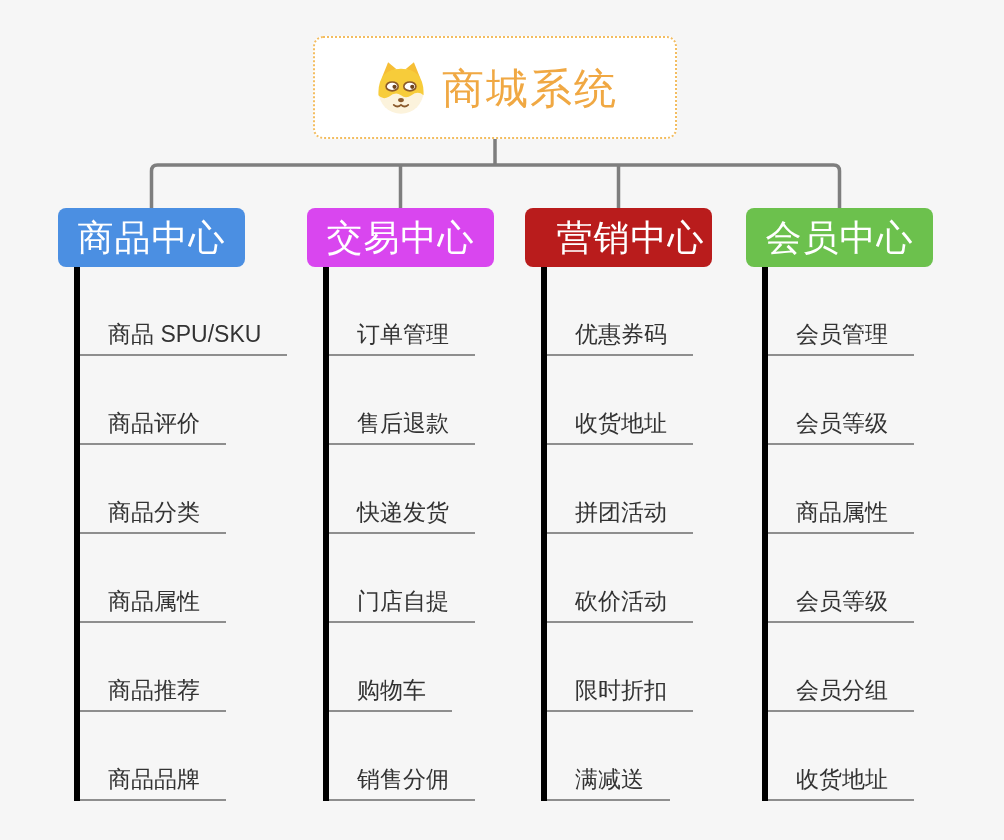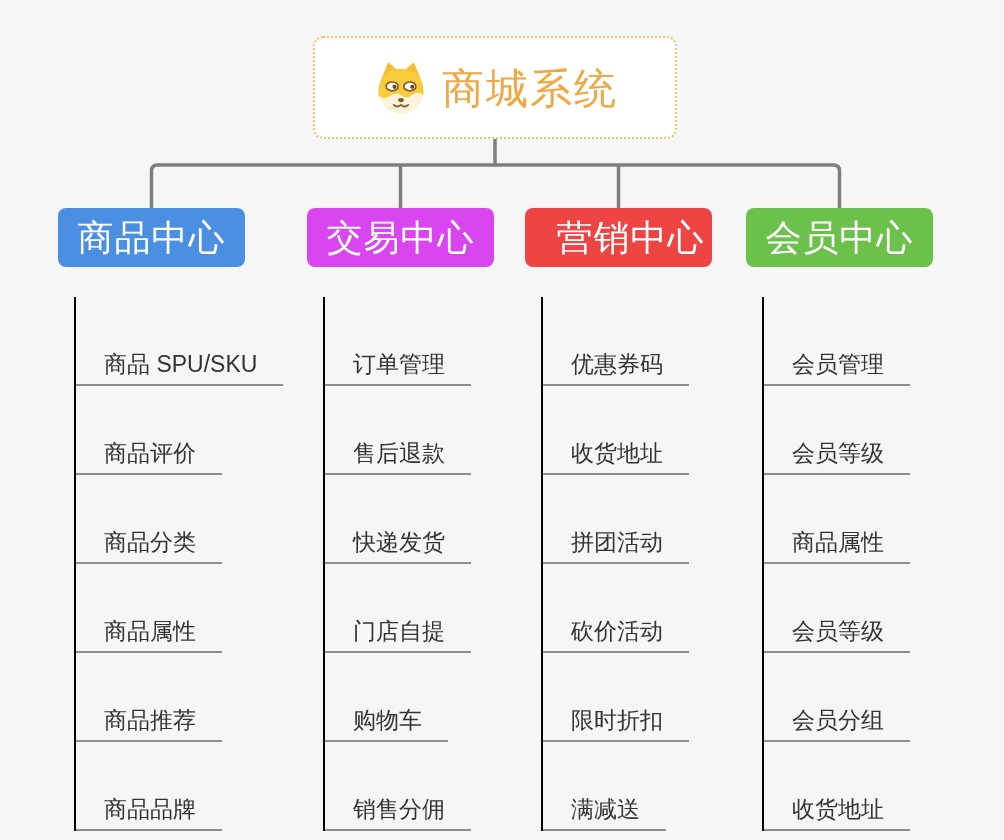--- a/index.html
+++ b/index.html
@@ -28,22 +28,21 @@
   
   .branch{position:absolute;top:208px;width:240px;}
   .branch-box{
     width:187px;height:59px;border-radius:8px;
     display:flex;align-items:center;justify-content:center;
     box-sizing:border-box;
   }
   .branch-label{color:#ffffff;font-size:36px;letter-spacing:1px;line-height:1;}
   .leaves{
     margin-left:16px;width:fit-content;
-    border-left:2px solid #000000;
-    margin-top:30px;
+    border-left:6px solid #000000;
   }
   .leaf{
     width:fit-content;white-space:nowrap;
     padding:54px 26px 7px 28px;
     border-bottom:2px solid #8e8e8e;
     font-size:23px;color:#333333;line-height:26px;
   }
 </style>
 </head>
 <body>
@@ -99,21 +98,21 @@
       <div class="leaf">订单管理</div>
       <div class="leaf">售后退款</div>
       <div class="leaf">快递发货</div>
       <div class="leaf">门店自提</div>
       <div class="leaf">购物车</div>
       <div class="leaf">销售分佣</div>
     </div>
   </div>
 
   <div class="branch" style="left:525px;">
-    <div class="branch-box" style="background: #ef4444; padding-left: 24px;">
+    <div class="branch-box" style="background: #b91c1c; padding-left: 24px;">
       <span class="branch-label">营销中心</span>
     </div>
     <div class="leaves">
       <div class="leaf">优惠券码</div>
       <div class="leaf">收货地址</div>
       <div class="leaf">拼团活动</div>
       <div class="leaf">砍价活动</div>
       <div class="leaf">限时折扣</div>
       <div class="leaf">满减送</div>
     </div>

